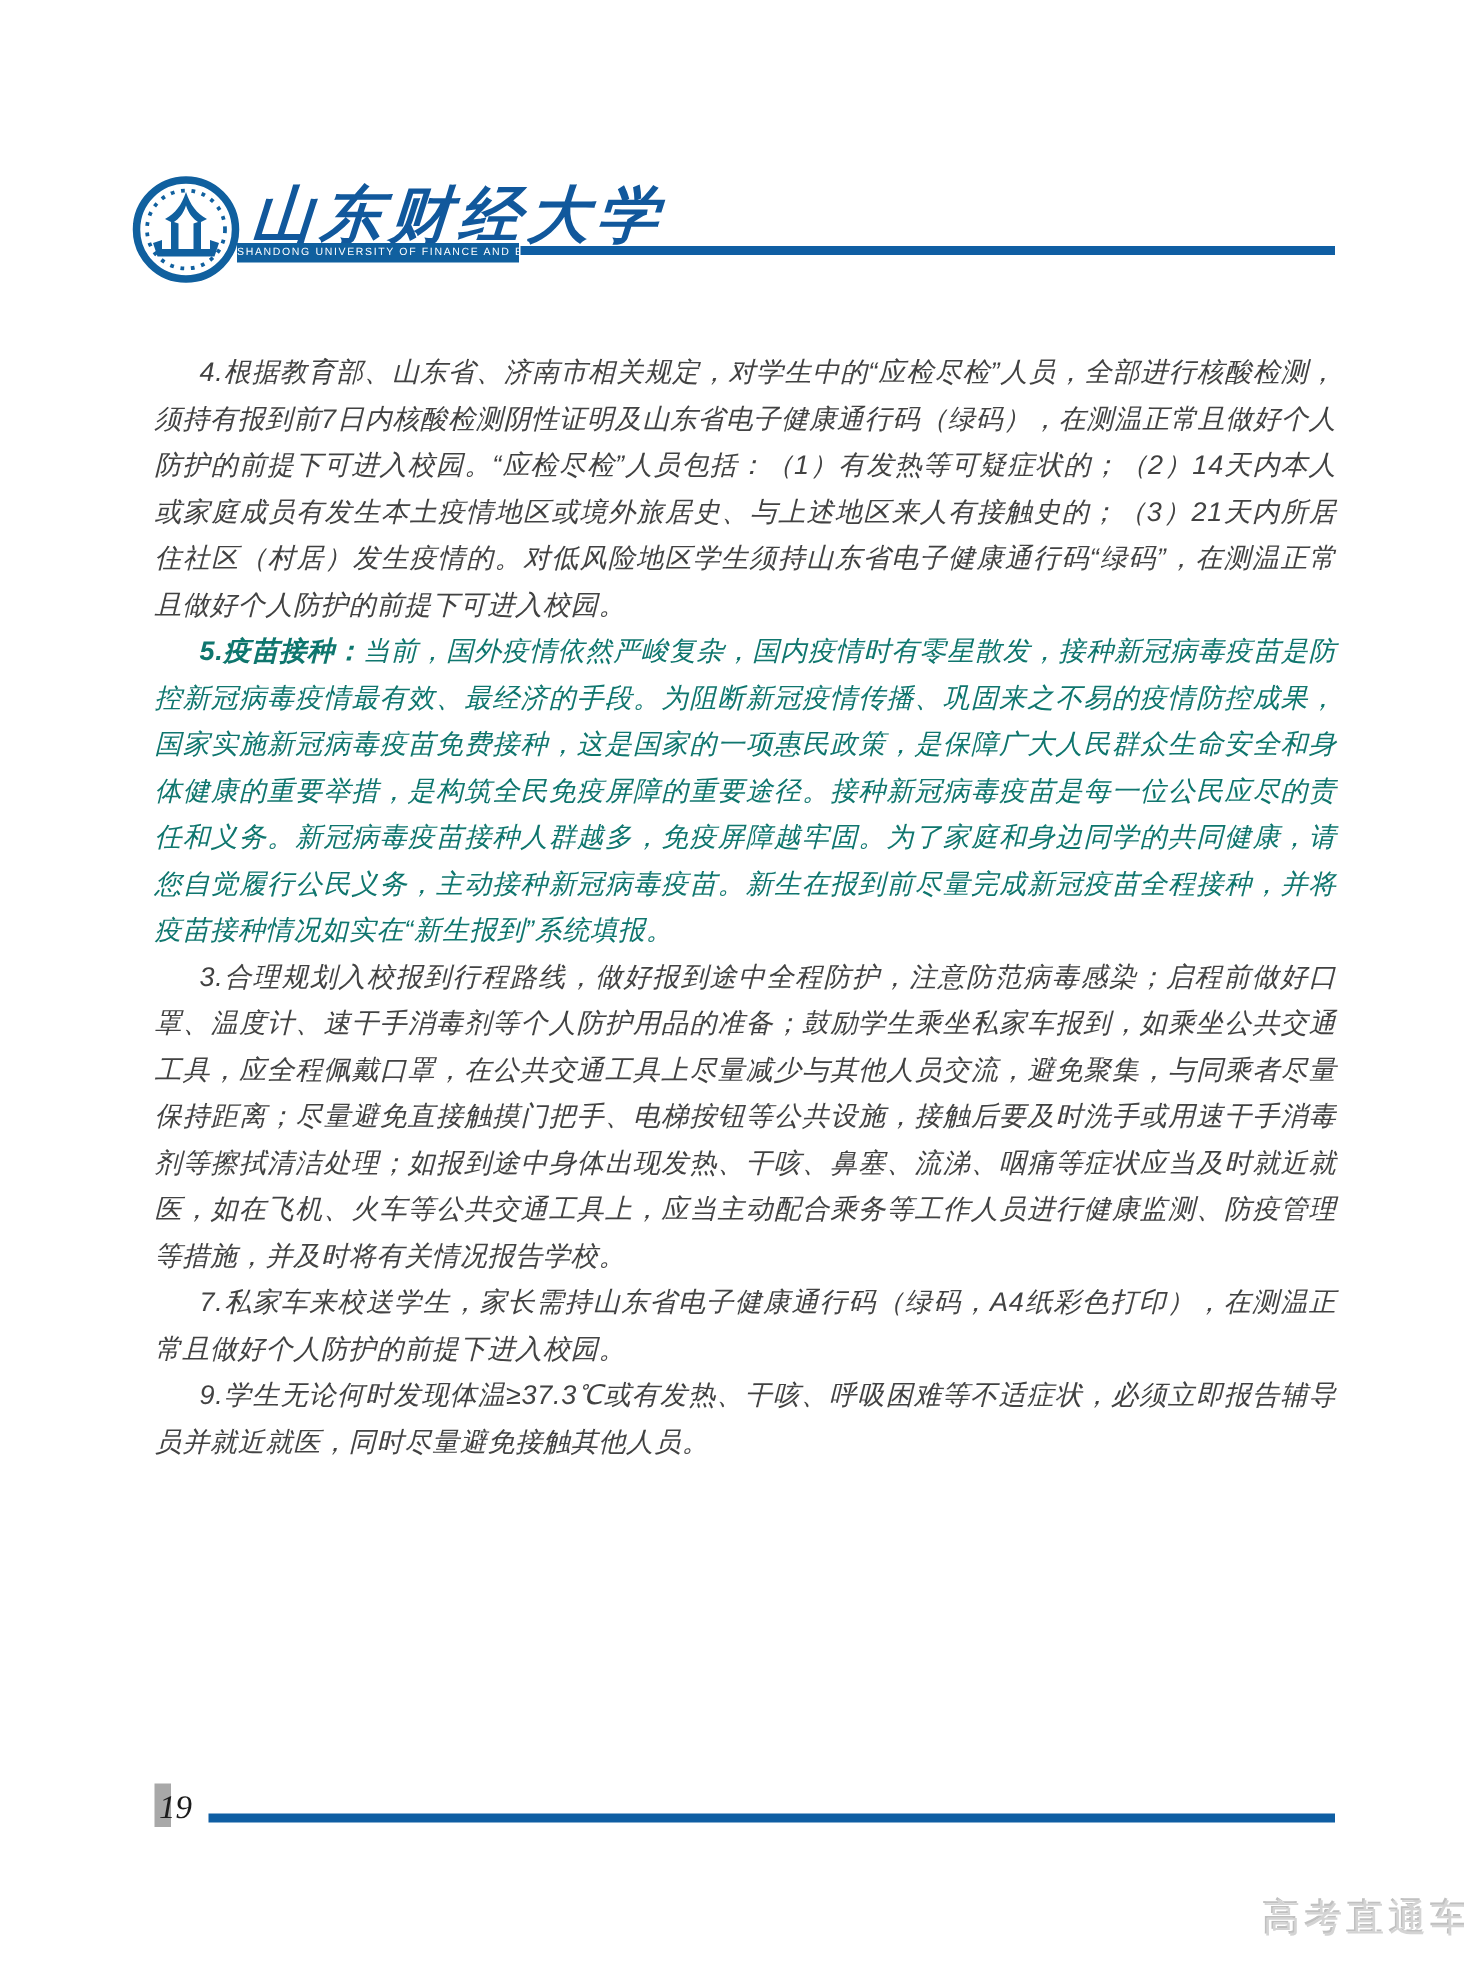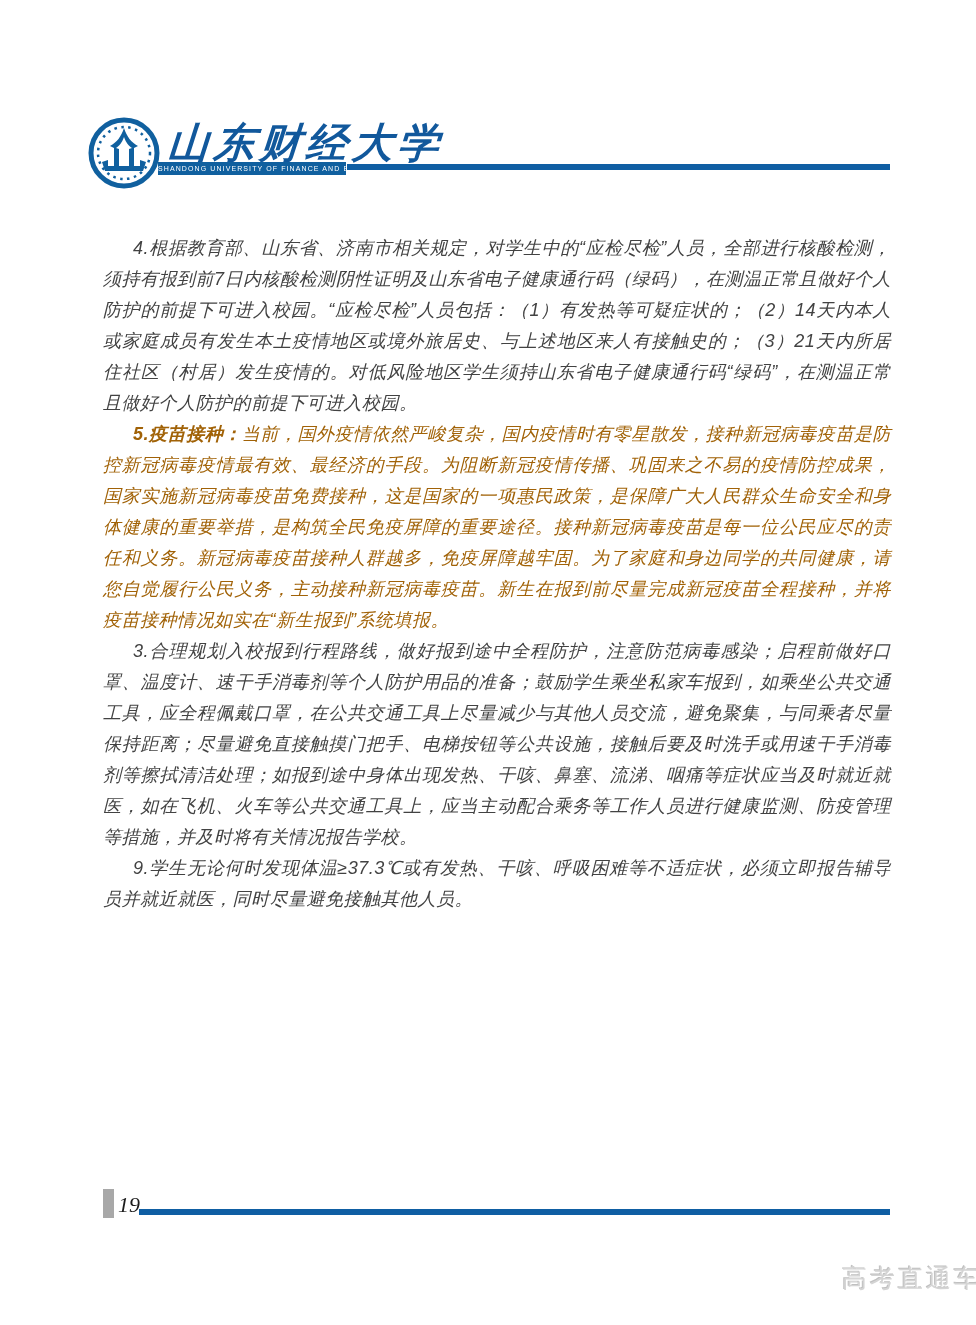--- a/index.html
+++ b/index.html
@@ -37,30 +37,30 @@
   
   .content{
     position:absolute;left:103px;top:233px;width:788px;font-style:italic;
   }
   .para{
     margin:0;
     font-size:18px;line-height:31px;letter-spacing:0.5px;
     color:#424242;
     text-align:justify;text-indent:30px;
   }
-  .para.blue{color:#a16207;}
+  .para.blue{color:#0f766e;}
   .para .lead{font-weight:bold;}
 
   
   .pagebar{
     position:absolute;left:103px;top:1189px;
     width:11px;height:29px;background:#a8a8a8;
   }
   .pagenum{
-    position:absolute;left:118px;top:1192px;
+    position:absolute;left:106px;top:1192px;
     font-family:"Liberation Serif",serif;
     font-style:italic;font-size:22px;color:#1c1c1c;
   }
   .footer-rule{
     position:absolute;left:139px;top:1209px;
     width:751px;height:6px;background:#0f5ea3;
   }
 
   
   .watermark{
@@ -87,20 +87,21 @@
     </svg>
     <div class="name-zh">山东财经大学</div>
     <div class="name-en">SHANDONG UNIVERSITY OF FINANCE AND ECONOMICS</div>
     <div class="header-rule"></div>
   </div>
 
   <div class="content">
     <p class="para"><span>4.根据教育部、山东省、济南市相关规定，对学生中的“应检尽检”人员，全部进行核酸检测，须持有报到前7日内核酸检测阴性证明及山东省电子健康通行码（绿码），在测温正常且做好个人防护的前提下可进入校园。“应检尽检”人员包括：（1）有发热等可疑症状的；（2）14天内本人或家庭成员有发生本土疫情地区或境外旅居史、与上述地区来人有接触史的；（3）21天内所居住社区（村居）发生疫情的。对低风险地区学生须持山东省电子健康通行码“绿码”，在测温正常且做好个人防护的前提下可进入校园。</span></p>
     <p class="para blue"><span class="lead">5.疫苗接种：</span><span>当前，国外疫情依然严峻复杂，国内疫情时有零星散发，接种新冠病毒疫苗是防控新冠病毒疫情最有效、最经济的手段。为阻断新冠疫情传播、巩固来之不易的疫情防控成果，国家实施新冠病毒疫苗免费接种，这是国家的一项惠民政策，是保障广大人民群众生命安全和身体健康的重要举措，是构筑全民免疫屏障的重要途径。接种新冠病毒疫苗是每一位公民应尽的责任和义务。新冠病毒疫苗接种人群越多，免疫屏障越牢固。为了家庭和身边同学的共同健康，请您自觉履行公民义务，主动接种新冠病毒疫苗。新生在报到前尽量完成新冠疫苗全程接种，并将疫苗接种情况如实在“新生报到”系统填报。</span></p>
     <p class="para"><span>3.合理规划入校报到行程路线，做好报到途中全程防护，注意防范病毒感染；启程前做好口罩、温度计、速干手消毒剂等个人防护用品的准备；鼓励学生乘坐私家车报到，如乘坐公共交通工具，应全程佩戴口罩，在公共交通工具上尽量减少与其他人员交流，避免聚集，与同乘者尽量保持距离；尽量避免直接触摸门把手、电梯按钮等公共设施，接触后要及时洗手或用速干手消毒剂等擦拭清洁处理；如报到途中身体出现发热、干咳、鼻塞、流涕、咽痛等症状应当及时就近就医，如在飞机、火车等公共交通工具上，应当主动配合乘务等工作人员进行健康监测、防疫管理等措施，并及时将有关情况报告学校。</span></p>
+    <p class="para"><span>7.私家车来校送学生，家长需持山东省电子健康通行码（绿码，A4纸彩色打印），在测温正常且做好个人防护的前提下进入校园。</span></p>
     <p class="para"><span>9.学生无论何时发现体温≥37.3℃或有发热、干咳、呼吸困难等不适症状，必须立即报告辅导员并就近就医，同时尽量避免接触其他人员。</span></p>
   </div>
 
   <div class="pagebar"></div>
   <div class="pagenum">19</div>
   <div class="footer-rule"></div>
 
   <div class="watermark">高考直通车</div>
 
 </div>

